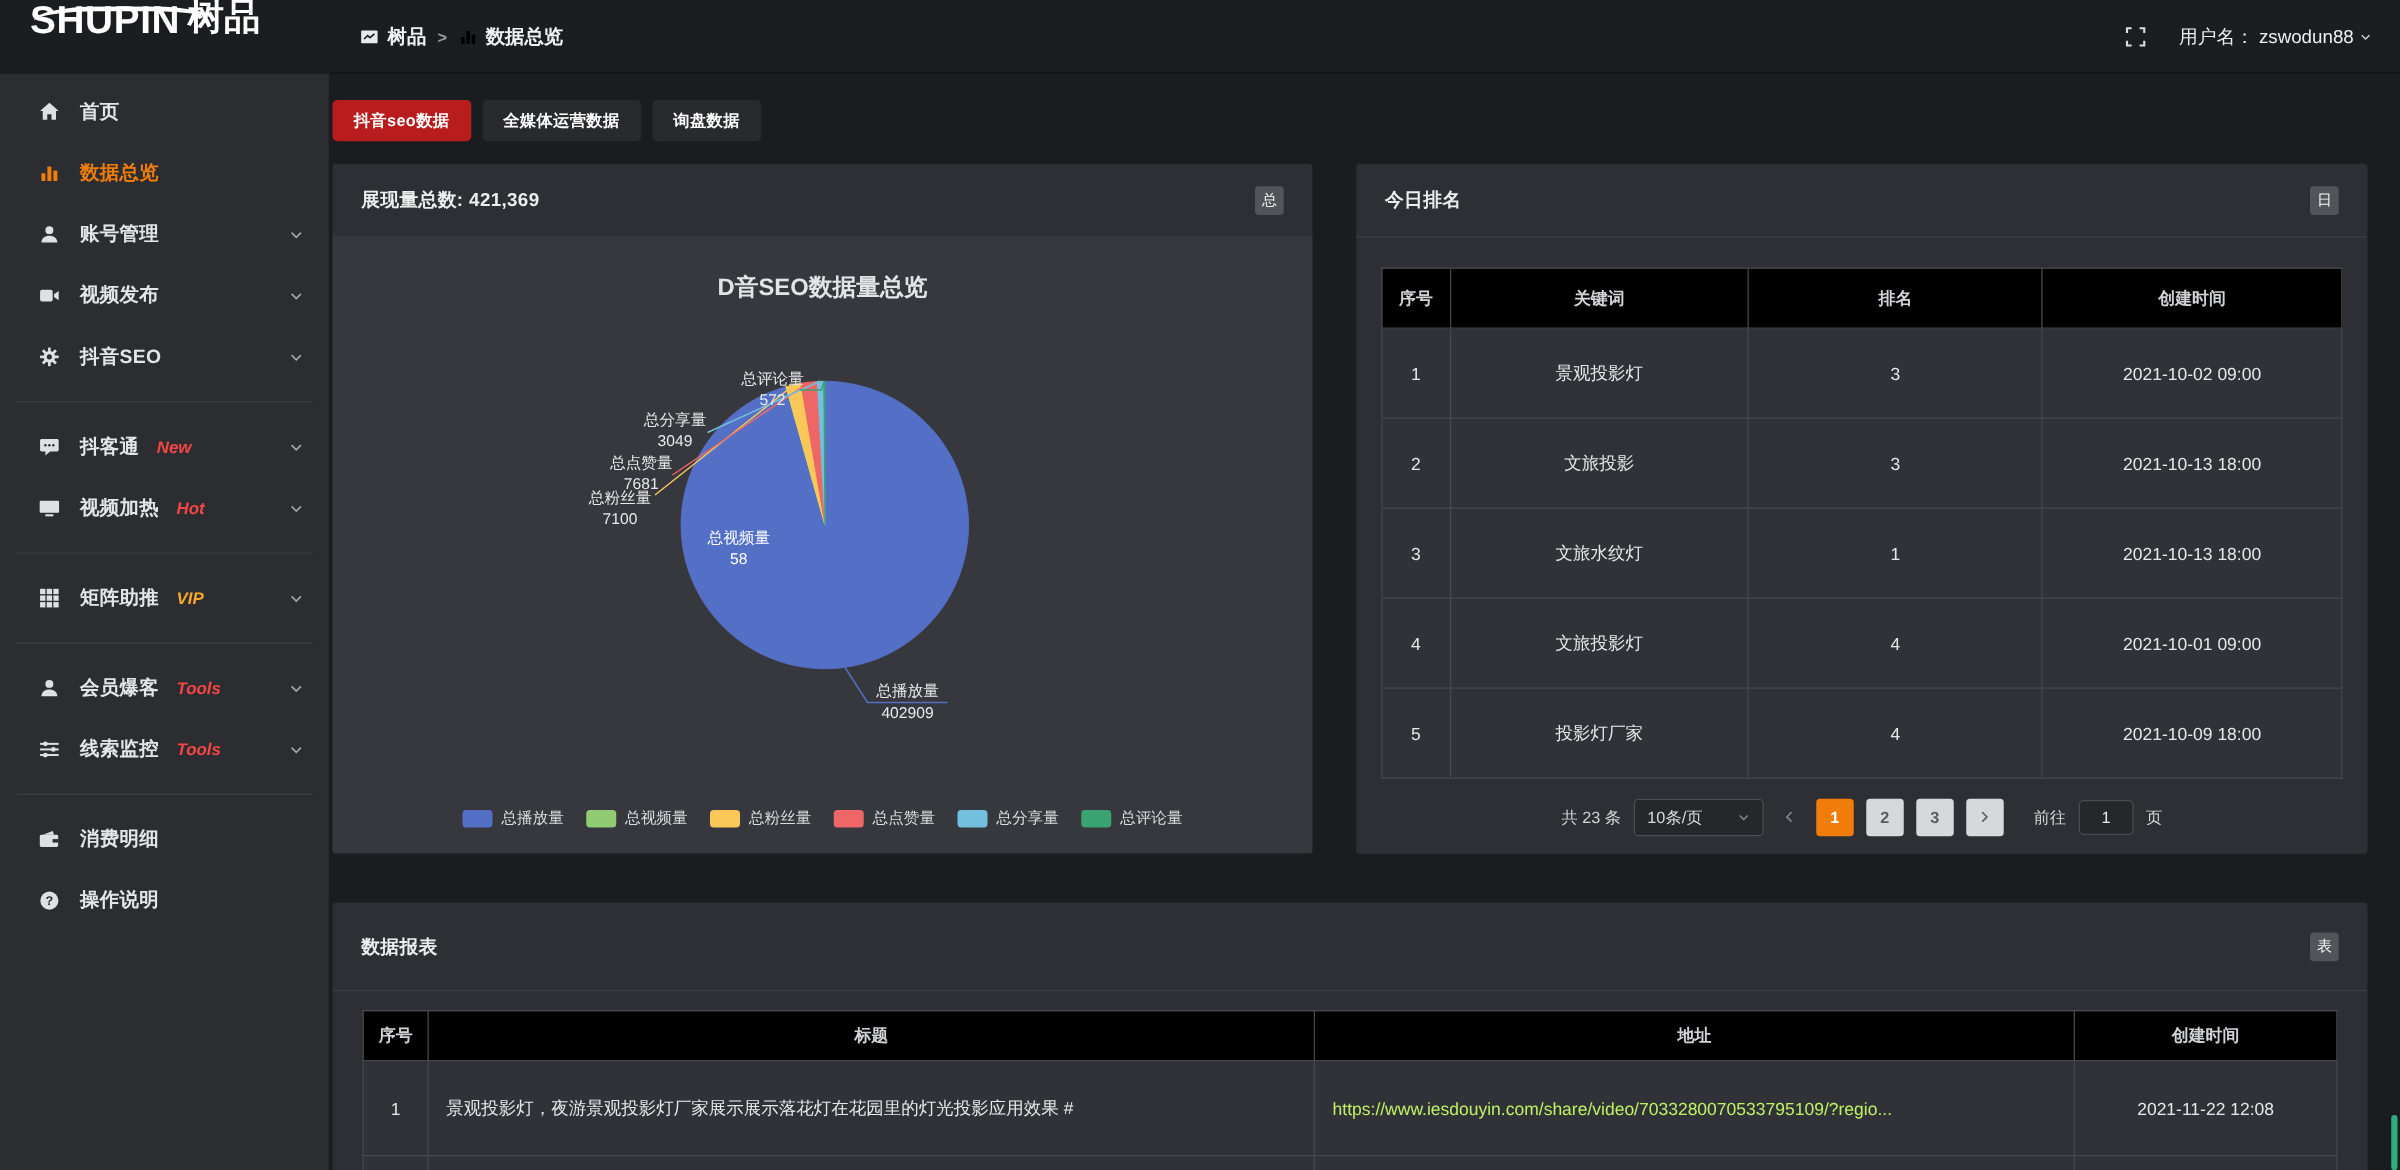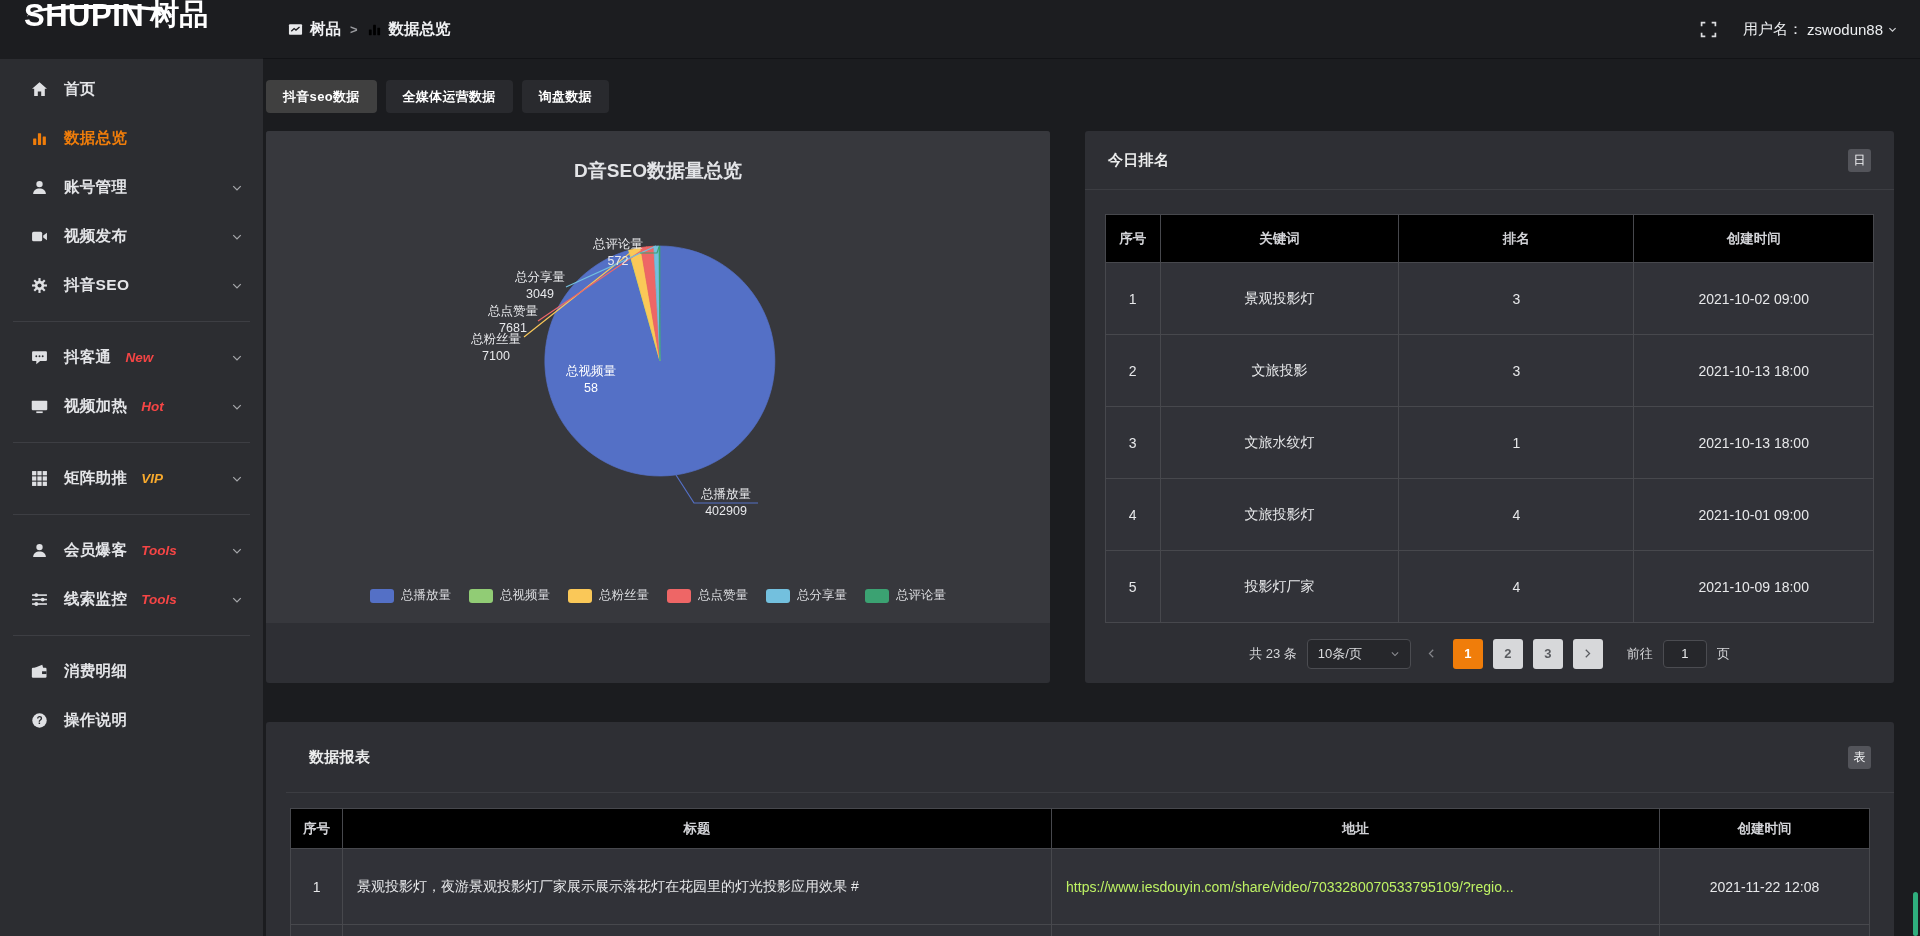--- a/index.html
+++ b/index.html
@@ -35,21 +35,21 @@
   .topbar-right { display:flex; align-items:center; gap:14px; font-size:15px; color:#eceef0; }
   .tb-fullscreen { display:flex; cursor:pointer; color:#dcdde0; margin-right:12px; }
   .tb-fullscreen svg { width:17px; height:17px; }
   .tb-user { display:flex; align-items:center; gap:4px; cursor:pointer; }
   .tb-user svg { width:11px; height:11px; fill:none; stroke:#cfd0d3; stroke-width:1.7; }
 
   
   .main { position:absolute; left:263px; top:60px; right:0; bottom:0; padding:20px 26px 0 3px; overflow:hidden; }
   .tabs { display:flex; gap:9px; }
   .tab { height:33px; padding:0 17px; display:flex; align-items:center; background:#292a2e; color:#fff; font-size:13px; font-weight:700; border-radius:4px; cursor:pointer; letter-spacing:.3px; }
-  .tab.active { background:#404040; }
+  .tab.active { background:#b91c1c; }
 
   .grid { display:grid; grid-template-columns:784px 809px; column-gap:35px; margin-top:18px; }
   .panel { background:#2e2f34; border-radius:3px; overflow:hidden; }
   .panel.tall { height:552px; }
   .panel-header { height:59px; display:flex; align-items:center; justify-content:space-between; padding:0 23px; border-bottom:1px solid #3c3d42; }
   .panel-title { font-size:15px; font-weight:700; color:#eceded; letter-spacing:.3px; }
   .panel-badge { width:23px; height:23px; background:#53545a; border-radius:3px; color:#f4f5f7; font-size:12px; display:flex; align-items:center; justify-content:center; cursor:pointer; flex:none; }
 
   .chart-body { position:relative; height:492px; background:#37383d; }
   #pie-svg { position:absolute; inset:0; width:784px; height:492px; }
@@ -69,21 +69,21 @@
   .pagination { height:61px; display:flex; align-items:center; justify-content:center; gap:10px; color:#d5d6d9; font-size:13px; }
   .page-size-select { width:104px; height:30px; background:#26272b; border:1px solid #4b4c51; border-radius:4px; display:flex; align-items:center; justify-content:space-between; padding:0 10px; color:#d9dadd; cursor:pointer; }
   .page-size-select svg { width:10px; height:10px; fill:none; stroke:#8d8e93; stroke-width:1.7; }
   .page-prev { width:22px; display:flex; justify-content:center; color:#85868b; cursor:pointer; }
   .page-prev svg, .page-next svg { width:11px; height:11px; fill:none; stroke:currentColor; stroke-width:1.8; }
   .page-btn { min-width:30px; height:30px; padding:0 4px; border-radius:3px; background:#d7d8da; color:#5a5c60; font-weight:700; font-size:13px; display:flex; align-items:center; justify-content:center; cursor:pointer; }
   .page-btn.active { background:#f07d0a; color:#fff; }
   .goto-input { width:44px; height:28px; background:#26272b; border:1px solid #4b4c51; border-radius:4px; color:#e8e9eb; text-align:center; font-size:13px; font-family:inherit; }
 
   .panel.report { margin-top:39px; height:560px; }
-  .panel.report .panel-header { height:71px;margin-left:20px; }
+  .panel.report .panel-header { height:71px; }
   .report-body { padding:15px 24px 0; }
 
   .scroll-thumb { position:absolute; right:2px; bottom:0; width:5px; height:44px; background:#2fae7d; border-radius:3px; z-index:9; }
 </style>
 </head>
 <body>
 
 <div class="app">
 
   <div class="sidebar">
@@ -317,20 +317,24 @@
   <div class="main">
     <div class="tabs" id="tabs">
         <div class="tab active">抖音seo数据</div>
         <div class="tab">全媒体运营数据</div>
         <div class="tab">询盘数据</div>
       </div>
 
     <div class="grid">
 
       <div class="panel tall">
+        <div class="panel-header">
+          <span class="panel-title">展现量总数: 421,369</span>
+          <span class="panel-badge">总</span>
+        </div>
         <div class="chart-body">
           <svg id="pie-svg" viewBox="0 0 784 492">
               <text x="392" y="46" text-anchor="middle" font-size="19" font-weight="bold" fill="#e3e4e7">D音SEO数据量总览</text>
               <path d="M394 230 L394.0 115.0 A115 115 0 1 1 362.7 119.3 Z" fill="#5470c6" stroke="#5470c6" stroke-width="0.7"></path>
               <path d="M394 230 L362.7 119.3 A115 115 0 0 1 362.8 119.3 Z" fill="#91cc75" stroke="#91cc75" stroke-width="0.7"></path>
               <path d="M394 230 L362.8 119.3 A115 115 0 0 1 374.7 116.6 Z" fill="#fac858" stroke="#fac858" stroke-width="0.7"></path>
               <path d="M394 230 L374.7 116.6 A115 115 0 0 1 387.8 115.2 Z" fill="#ee6666" stroke="#ee6666" stroke-width="0.7"></path>
               <path d="M394 230 L387.8 115.2 A115 115 0 0 1 393.0 115.0 Z" fill="#73c0de" stroke="#73c0de" stroke-width="0.7"></path>
               <path d="M394 230 L393.0 115.0 A115 115 0 0 1 394.0 115.0 Z" fill="#3ba272" stroke="#3ba272" stroke-width="0.7"></path>
               <polyline points="410,344 428,372 492,372" fill="none" stroke="#5470c6" stroke-width="1.2"></polyline>

